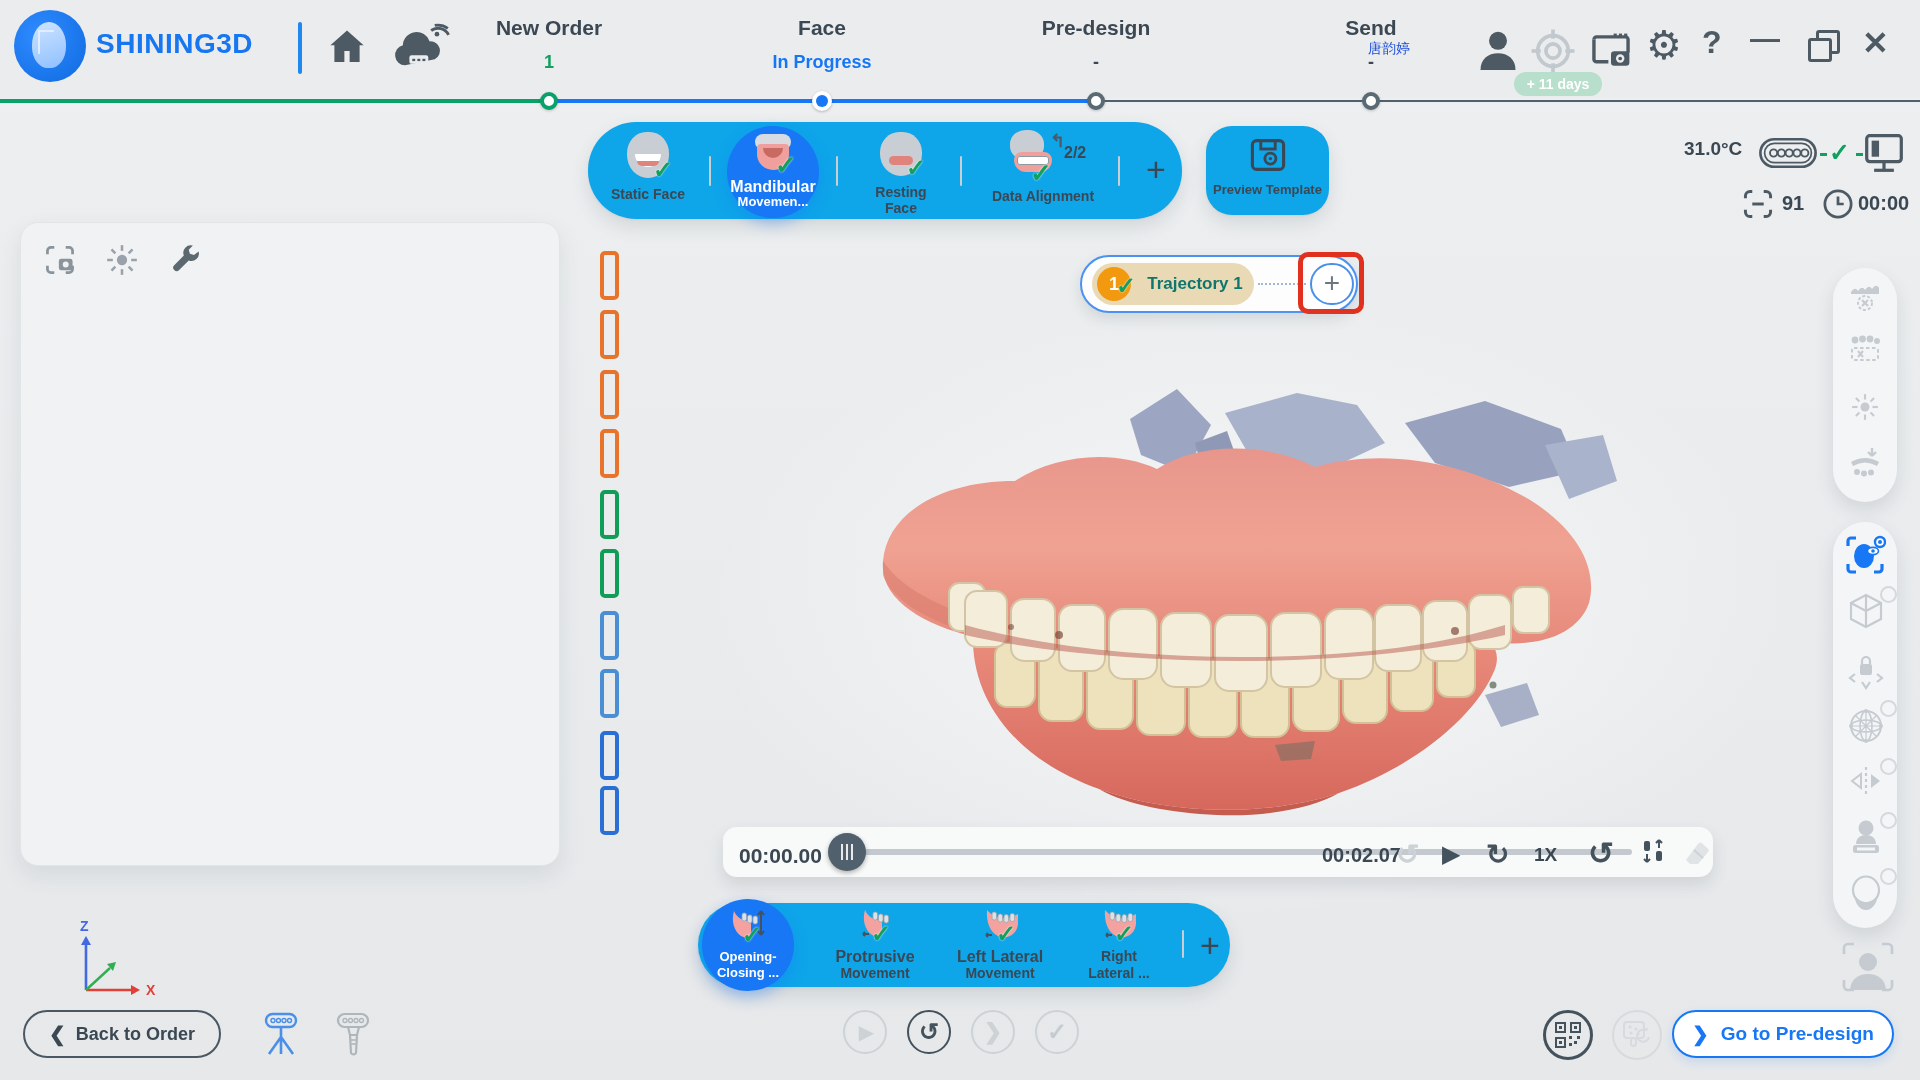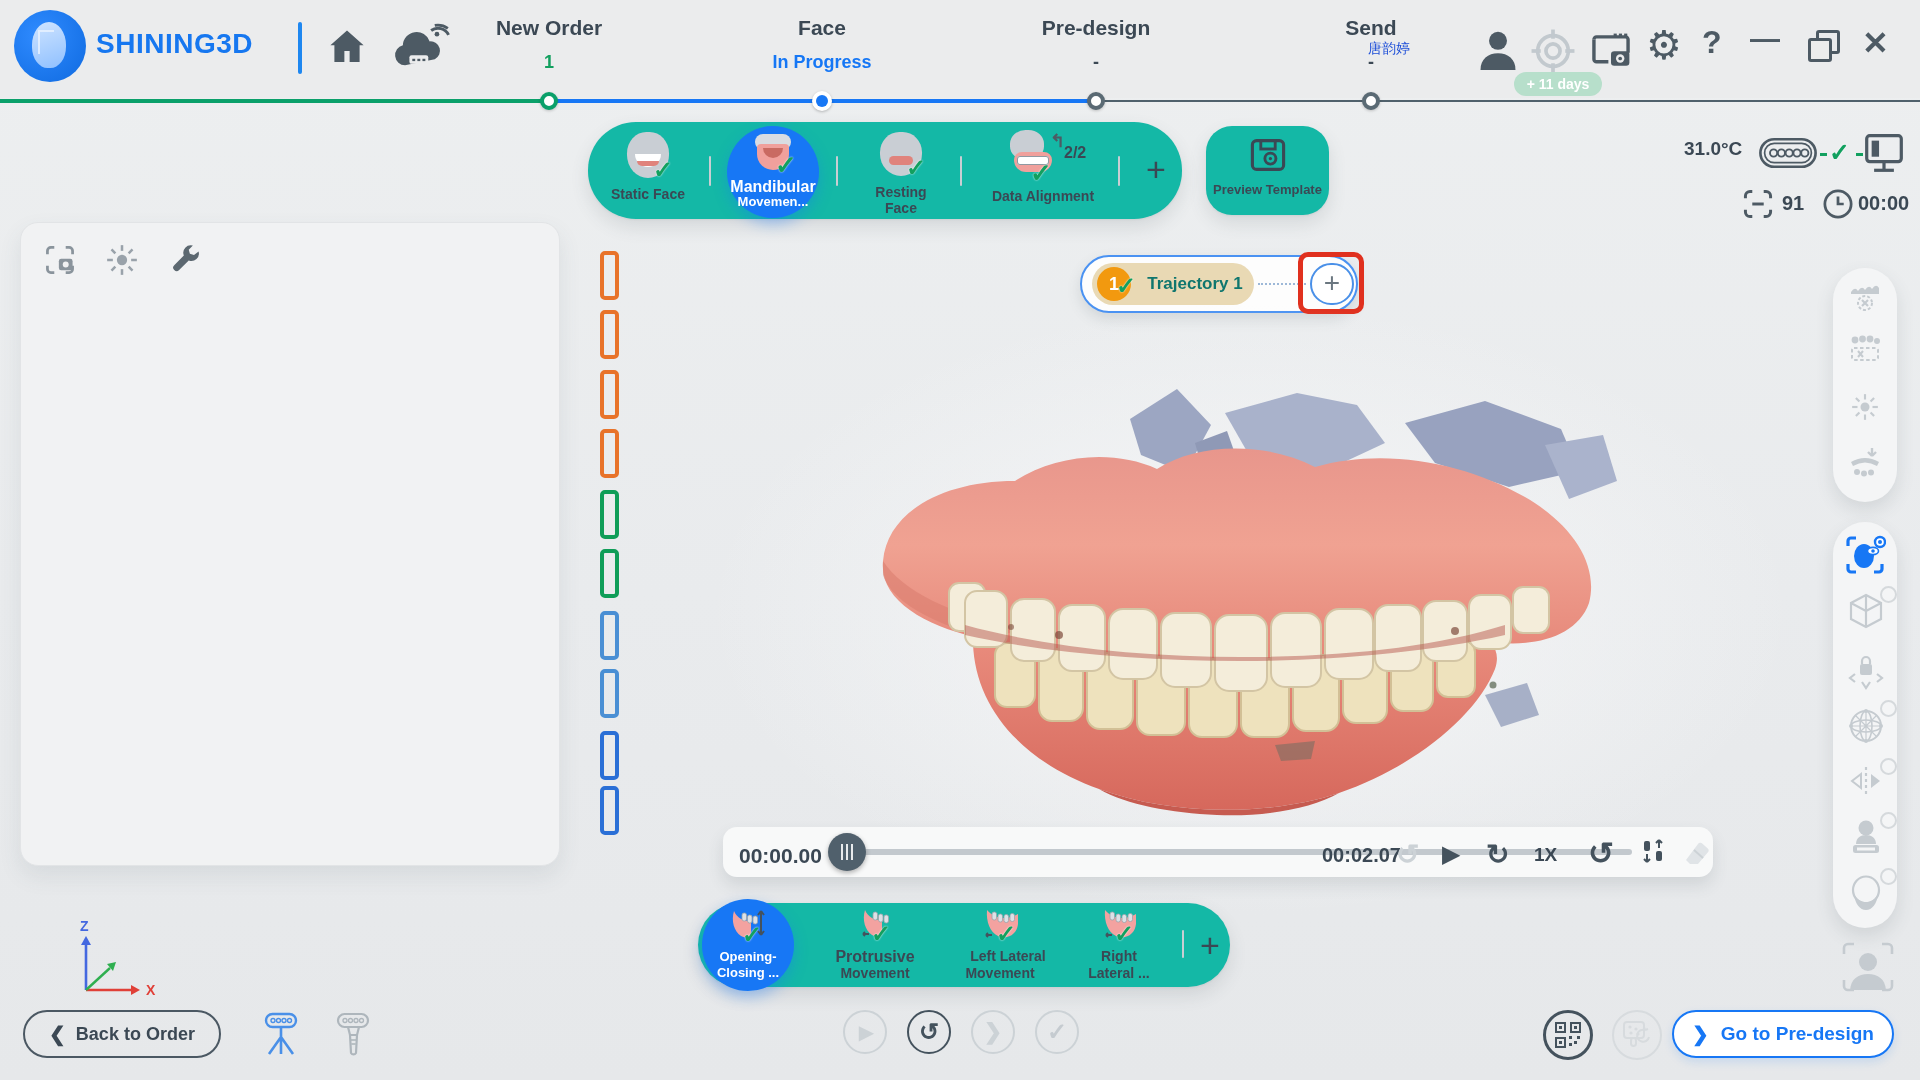--- a/index.html
+++ b/index.html
@@ -1,20 +1,20 @@
 <!DOCTYPE html>
 <html><head>
 <meta charset="utf-8">
 <style>
   html,body{margin:0;padding:0}
   body{width:1920px;height:1080px;position:relative;overflow:hidden;
        font-family:"Liberation Sans",sans-serif;
        background:linear-gradient(180deg,#edeff0 0%,#e9ebed 55%,#e6e8ea 100%);color:#3b4854}
   .ab{position:absolute}
-  .pill{background:#14b8a6;border-radius:48px;box-shadow:0 8px 18px rgba(70,85,95,.14),0 1px 2px rgba(70,85,95,.08)}
+  .pill{background:#0ea5e9;border-radius:48px;box-shadow:0 8px 18px rgba(70,85,95,.14),0 1px 2px rgba(70,85,95,.08)}
   .ic{color:#4d5a64}
   svg{display:block}
   .lbl{font-weight:bold;text-align:center}
   .sep{width:2px;background:#c9ced3;border-radius:1px}
   .chk{color:#12a05f;font-weight:bold;text-shadow:0 0 2px #fff}
   .radio{width:13px;height:13px;border:2px solid #d5d9dc;border-radius:50%;background:transparent}
   .bar{width:19px;height:49px;border-radius:5px;border:4px solid;box-sizing:border-box;background:transparent}
   .circbtn{width:44px;height:44px;border-radius:50%;border:2px solid #ccd2d6;display:flex;align-items:center;justify-content:center;box-sizing:border-box}
 </style>
 </head>
@@ -505,21 +505,21 @@
       <g fill="#dde1e6" stroke="#9aa3ab" stroke-width="0.8">
         <rect x="10" y="4" width="4.5" height="8" rx="2"></rect>
           <rect x="16" y="6" width="4.5" height="8" rx="2"></rect>
           <rect x="22" y="6.5" width="4.5" height="8" rx="2"></rect>
           <rect x="28" y="5.5" width="4.5" height="8" rx="2"></rect>
       </g>
       <path d="M4 27 h6 m-6 0 l2-2 m-2 2 l2 2" stroke="#44525d" stroke-width="1.8" fill="none"></path>
     </svg>
   </div>
   <div class="ab chk" style="left:56px;top:12px;font-size:24px">✓</div>
-  <div class="ab lbl" style="left:8px;top:40px;width:120px;font-size:14px">Left Lateral</div>
+  <div class="ab lbl" style="left:0;top:40px;width:120px;font-size:16px">Left Lateral</div>
   <div class="ab lbl" style="left:0;top:57px;width:120px;font-size:14px">Movement</div>
 </div>
 
 <div class="ab" style="left:1062px;top:908px;width:114px;height:76px">
   <div class="ab" style="left:38px;top:0">
     <svg width="40" height="34" viewBox="0 0 40 34">
       <path d="M5 2 C4 14 8 24 16 28 C26 32 35 26 36 16 L36 6 C26 12 14 12 5 2 Z" fill="#f3a2a0"></path>
       <g fill="#dde1e6" stroke="#9aa3ab" stroke-width="0.8">
         <rect x="10" y="4" width="4.5" height="8" rx="2"></rect>
           <rect x="16" y="6" width="4.5" height="8" rx="2"></rect>

